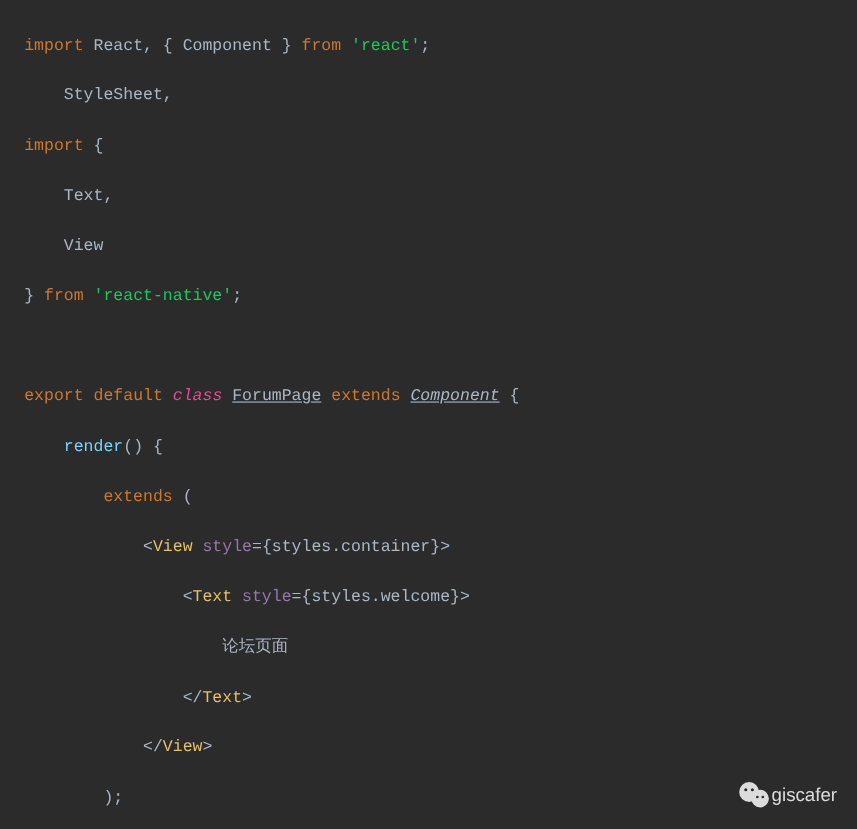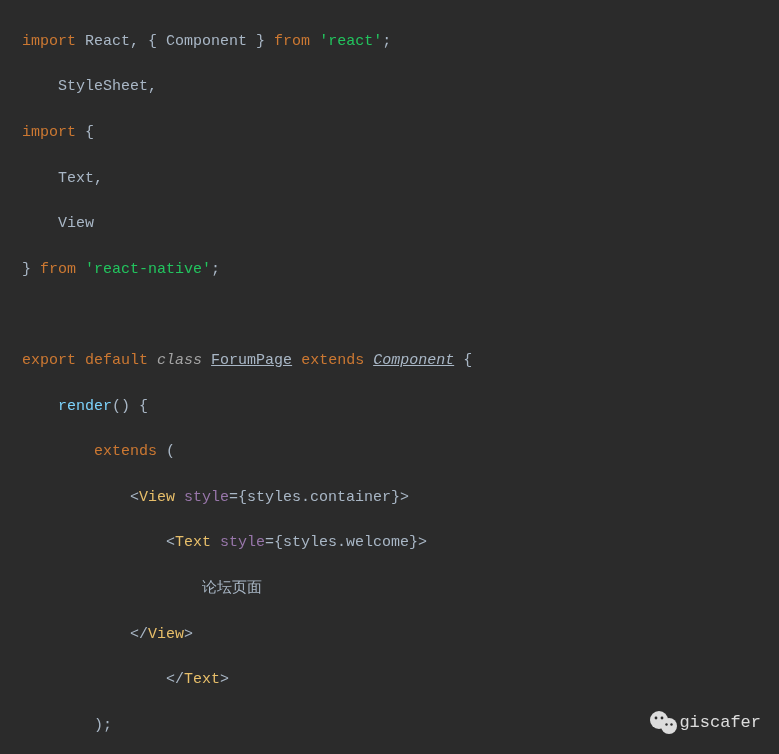--- a/index.html
+++ b/index.html
@@ -13,35 +13,35 @@
     height:754px;
     overflow:hidden;
     position:relative;
   }
   .editor {
     padding:8px 0 0 22px;
     white-space:pre;
   }
   .line { display:block; }
   .kw     { color:#cc7832; }           
-  .kwit   { color:#a3a3a3; font-style:italic; } 
+  .kwit   { color:#ec4899; font-style:italic; } 
   .str    { color:#22c55e; }           
   .def    { color:#a9b7c6; text-decoration:underline; } 
   .type   { color:#a9b7c6; font-style:italic; text-decoration:underline; } 
   .fn     { color:#7dd3fc; }           
   .tag    { color:#e8bf6a; }           
   .attr   { color:#9876aa; }           
   .op     { color:#a9b7c6; }
 
   .watermark {
     position:absolute;
     right:18px;
     bottom:18px;
     color:#e6e6e6;
-    font-family:Liberation Mono, monospace;
+    font-family:Liberation Sans, sans-serif;
     font-size:17px;
     display:flex;
     align-items:center;
     gap:0;
     opacity:0.95;
   }
   .wm-icon svg { display:block; }
 </style>
 </head>
 <body>
@@ -53,22 +53,22 @@
 <span class="line"><span>    Text,</span></span>
 <span class="line"><span>    View</span></span>
 <span class="line"><span>} </span><span class="kw">from</span> <span class="str">'react-native'</span><span>;</span></span>
 <span class="line">&nbsp;</span>
 <span class="line"><span class="kw">export</span> <span class="kw">default</span> <span class="kwit">class</span> <span class="def">ForumPage</span> <span class="kw">extends</span> <span class="type">Component</span><span> {</span></span>
 <span class="line"><span>    </span><span class="fn">render</span><span>() {</span></span>
 <span class="line"><span>        </span><span class="kw">extends</span><span> (</span></span>
 <span class="line"><span>            &lt;</span><span class="tag">View</span><span> </span><span class="attr">style</span><span class="op">=</span><span>{styles.container}&gt;</span></span>
 <span class="line"><span>                &lt;</span><span class="tag">Text</span><span> </span><span class="attr">style</span><span class="op">=</span><span>{styles.welcome}&gt;</span></span>
 <span class="line"><span>                    </span><span>论坛页面</span></span>
+<span class="line"><span>                &lt;/</span><span class="tag">Text</span><span>&gt;</span></span>
 <span class="line"><span>            &lt;/</span><span class="tag">View</span><span>&gt;</span></span>
-<span class="line"><span>                &lt;/</span><span class="tag">Text</span><span>&gt;</span></span>
 <span class="line"><span>        );</span></span>
 
 
 
 
 
 
 
 
 

